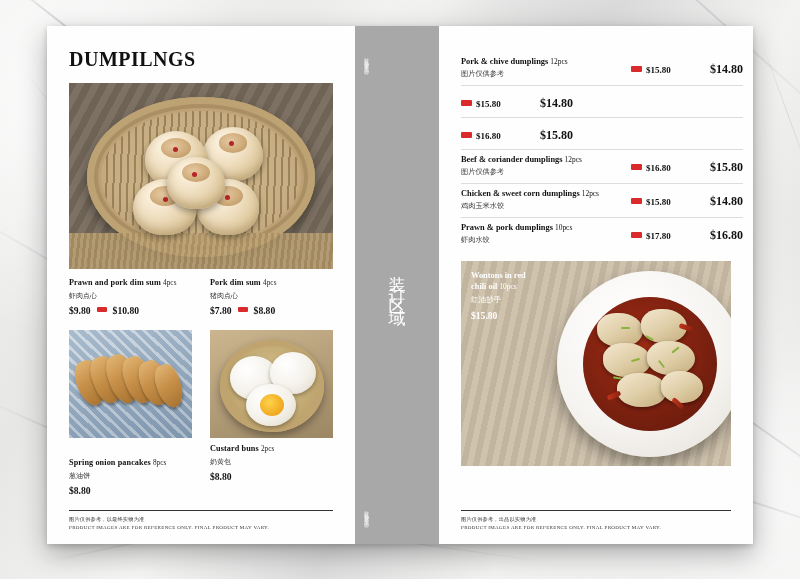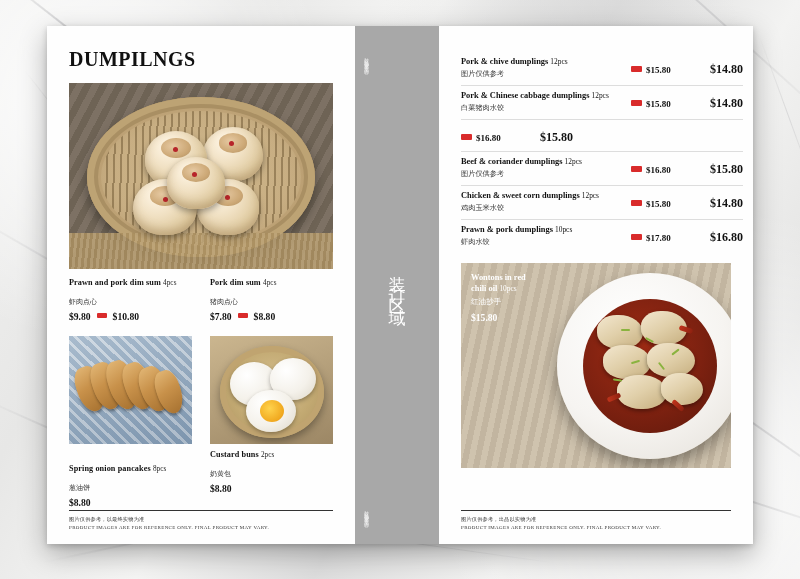--- a/index.html
+++ b/index.html
@@ -132,21 +132,21 @@
   }
 
   .item-block { margin-top: 9px; }
   .item-row { display: flex; gap: 18px; }
   .item-col { width: 123px; }
   .item-name {
     font-size: 8.2px; font-weight: bold; color: #111;
     font-family: "Liberation Serif", serif; letter-spacing: .1px;
   }
   .item-name .qty { font-weight: normal; font-size: 7.2px; color: #222; }
-  .item-cn { font-size: 7px; color: #333; margin-top: 10px; font-family: "Liberation Serif", serif;}
+  .item-cn { font-size: 7px; color: #333; margin-top: 4px; font-family: "Liberation Serif", serif;}
   .price-line { margin-top: 4px; display: flex; align-items: center; gap: 6px; }
   .price-old {
     font-size: 9.6px; font-weight: bold; color: #111; font-family: "Liberation Serif", serif;
   }
   .tag {
     display:inline-block; width: 11px; height: 6px; border-radius: 1px;
     background: #d92b2b; position: relative; top: -1px;
   }
   .tag.sm { width: 10px; height: 5.5px; }
 
@@ -392,24 +392,20 @@
           <div class="mr-prices">
             <span class="mr-old">
                 <span class="tag"></span>
                 <span>$15.80</span>
               </span>
             <span class="mr-new">$14.80</span>
           </div>
         </div>
 
         <div class="menu-row">
-          <div class="mr-text">
-            <div class="mr-name"><span>Pork &amp; Chinese cabbage dumplings</span> <span class="qty">12pcs</span></div>
-            <div class="mr-cn">白菜猪肉水饺</div>
-          </div>
           <div class="mr-prices">
             <span class="mr-old">
                 <span class="tag"></span>
                 <span>$15.80</span>
               </span>
             <span class="mr-new">$14.80</span>
           </div>
         </div>
 
         <div class="menu-row">

